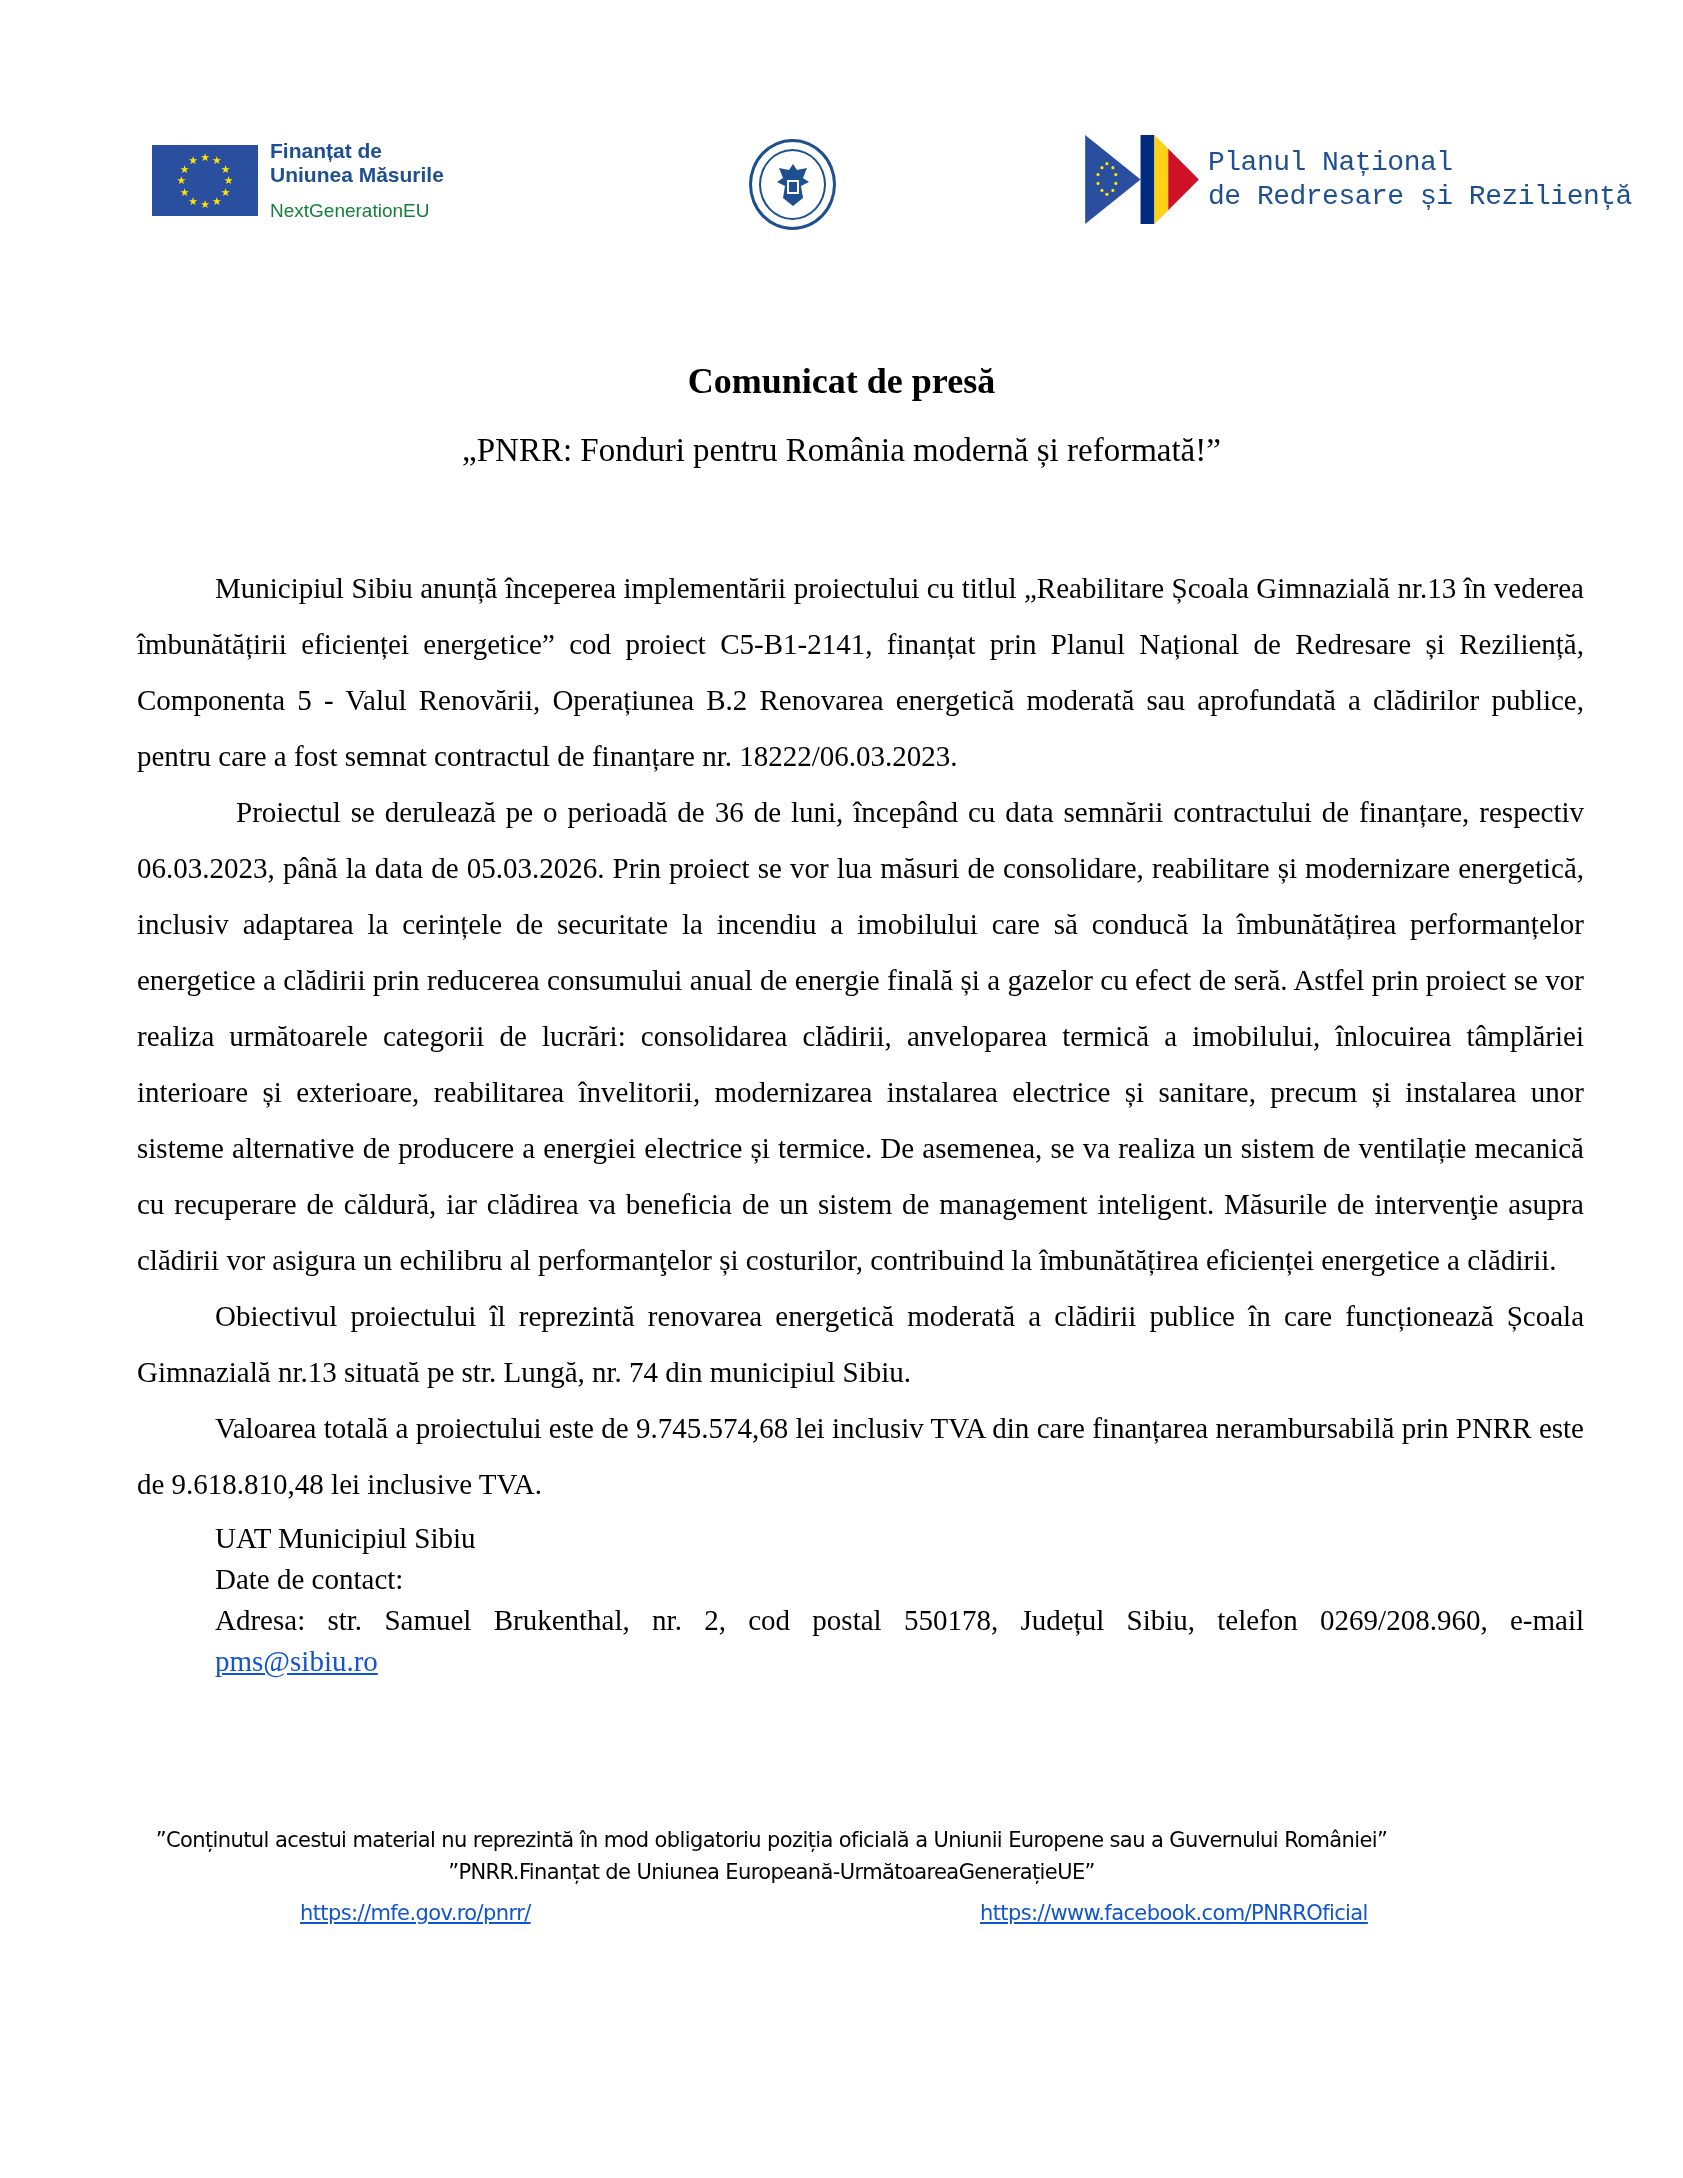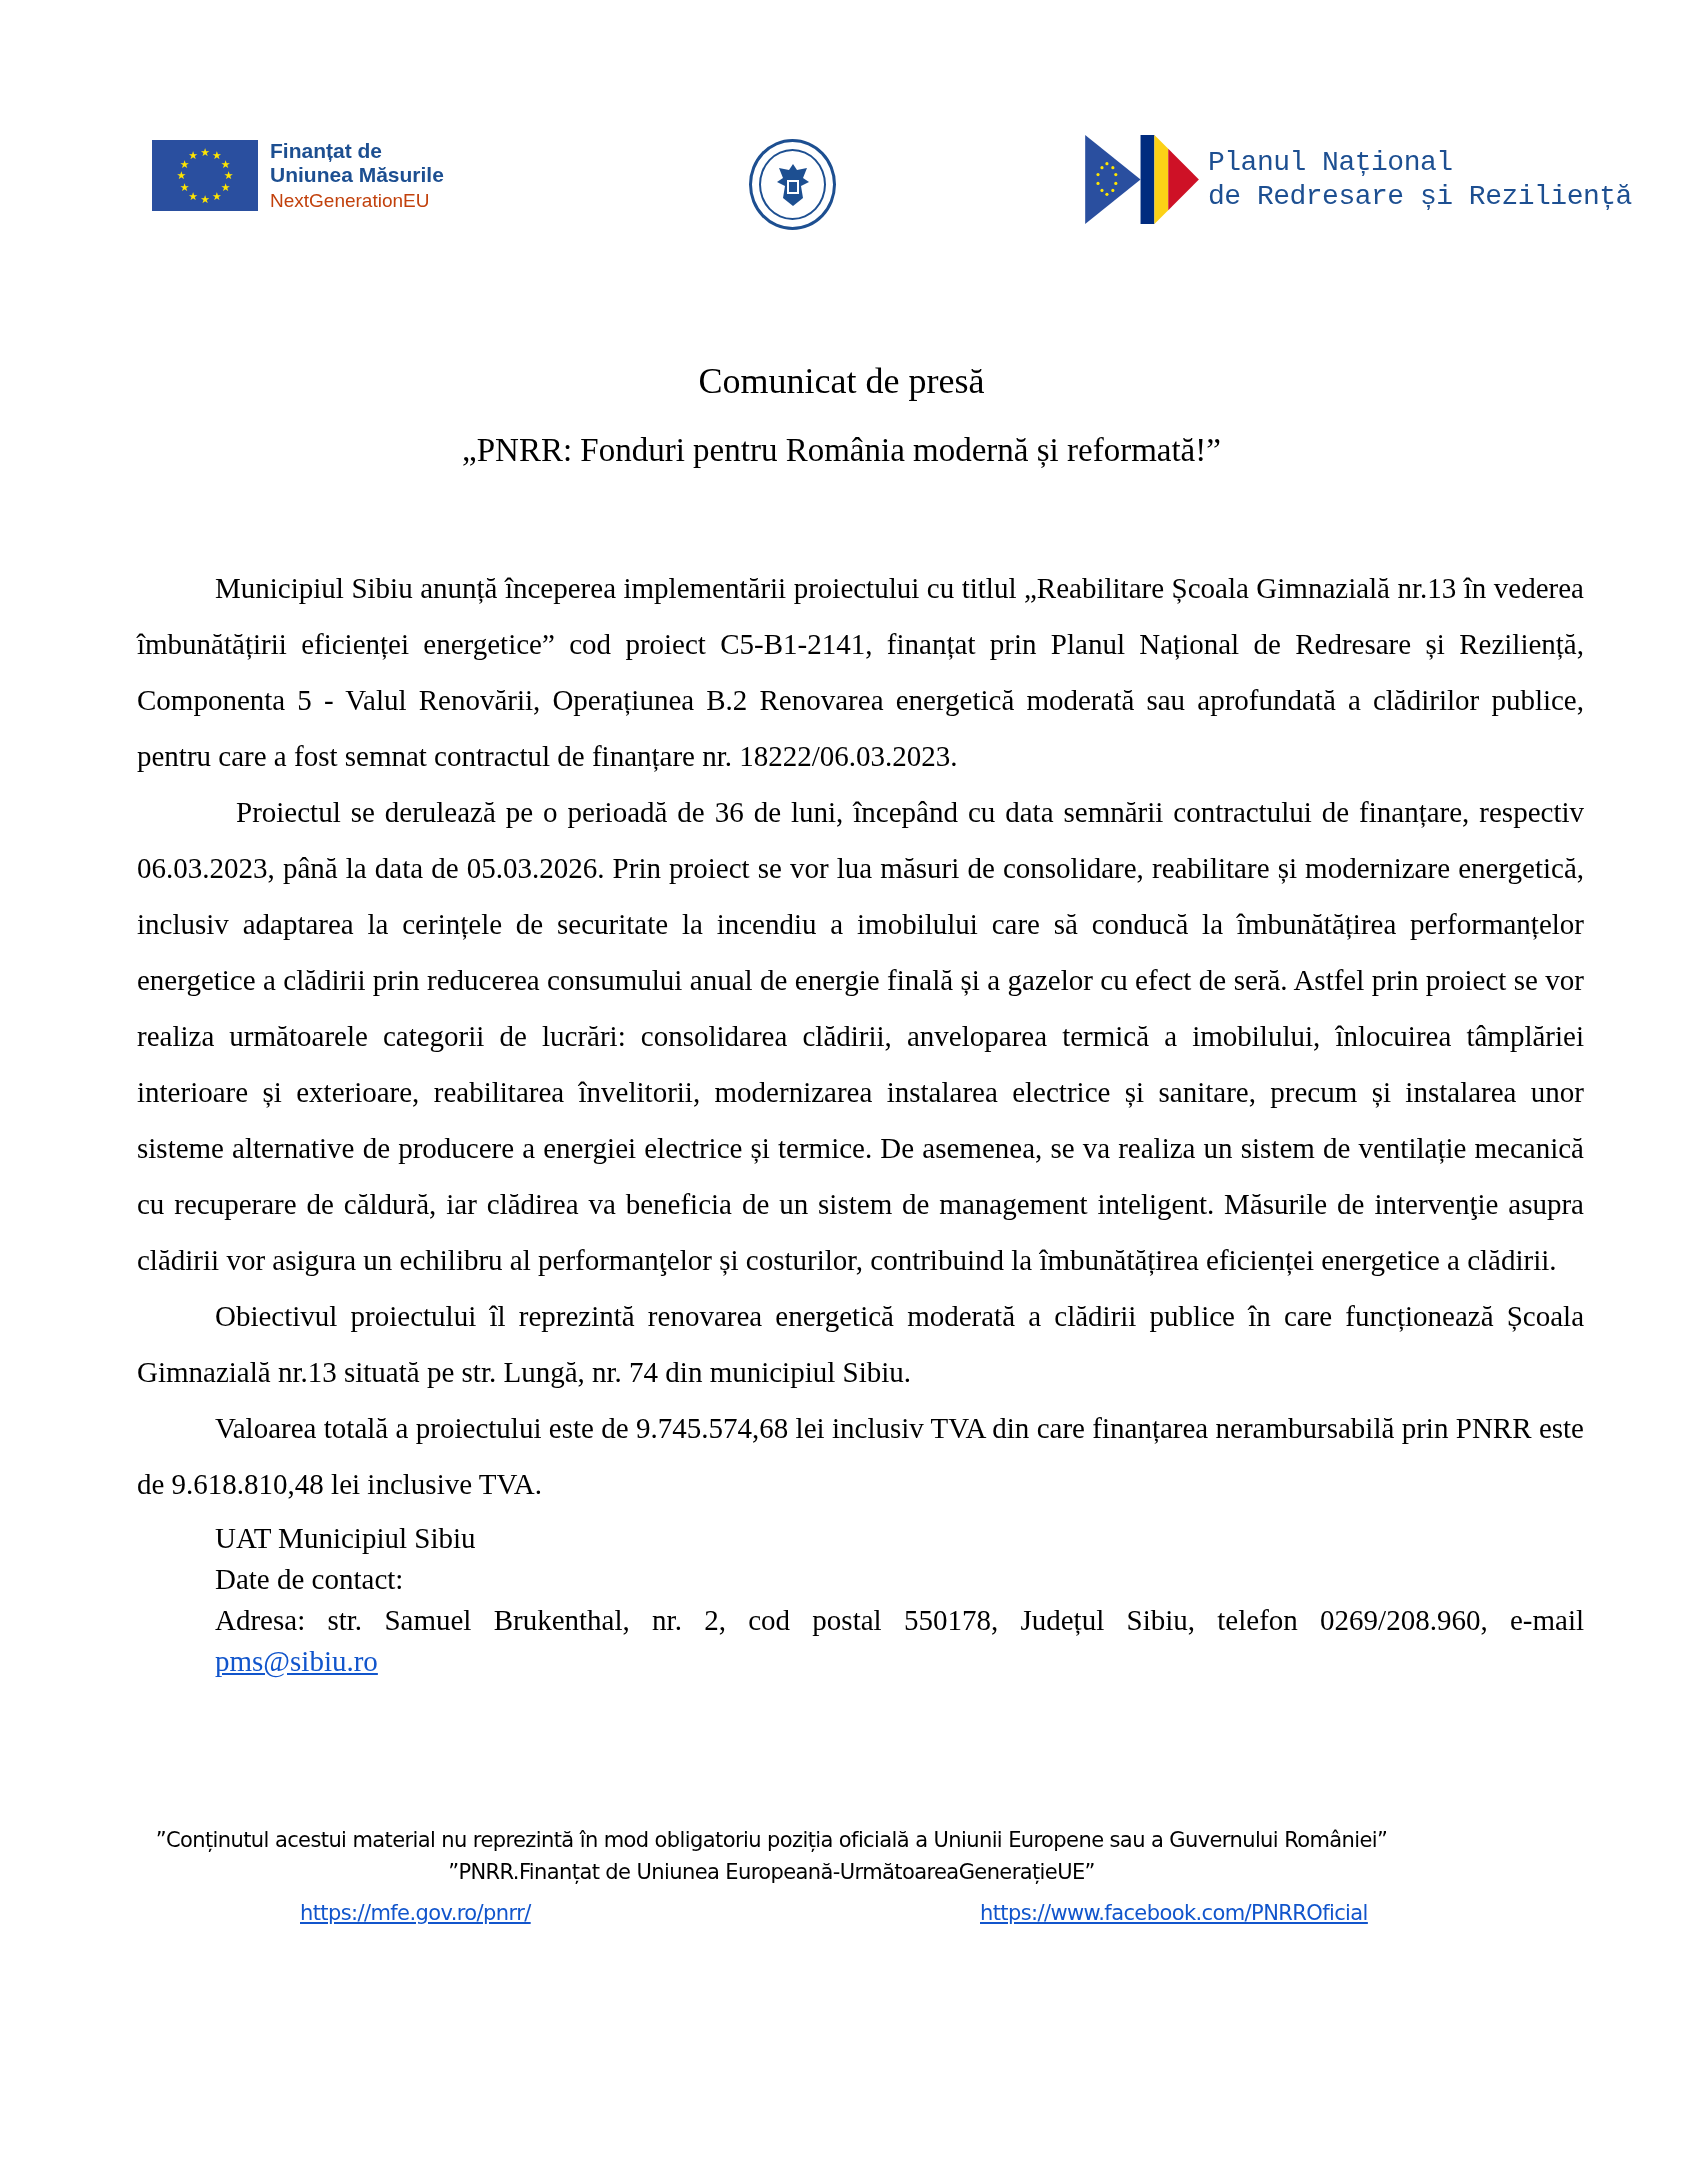--- a/index.html
+++ b/index.html
@@ -2,27 +2,27 @@
 <html><head>
 <meta charset="utf-8">
 <style>
   html, body { margin:0; padding:0; background:#fff; }
   body { width:1683px; height:2178px; position:relative; overflow:hidden; font-family:"Liberation Serif", serif; color:#000; }
   .logos { position:absolute; top:129px; left:0; width:1683px; height:109px; }
   .eu-logo { position:absolute; left:152px; top:10px; display:flex; align-items:center; }
   .eu-flag { width:106px; height:71px; background:#2a4f9f; position:relative; }
   .eu-text { margin-left:12px; font-family:"Liberation Sans", sans-serif; line-height:1.15; }
   .eu-text .l1, .eu-text .l2 { color:#1d4f91; font-weight:bold; font-size:21px; }
-  .eu-text .l3 { color:#c2410c; font-size:19px; margin-top:3px; }
+  .eu-text .l3 { color:#15803d; font-size:19px; margin-top:13px; }
   .gov-seal { position:absolute; left:749px; top:10px; width:87px; height:91px; border-radius:50%; border:3px solid #1d4f91; box-sizing:border-box; display:flex; align-items:center; justify-content:center; }
   .gov-seal-inner { width:63px; height:67px; border-radius:50%; border:2px solid #1d4f91; display:flex; align-items:center; justify-content:center; color:#1d4f91; font-size:30px; }
   .pnrr-logo { position:absolute; left:1085px; top:6px; display:flex; align-items:center; }
   .pnrr-arrows { width:119px; height:89px; position:relative; }
   .pnrr-text { margin-left:4px; font-family:Liberation Mono, monospace; color:#1d4f91; font-size:28px; line-height:1.2; letter-spacing:-0.5px; }
-  .title { position:absolute; top:360px; left:0; width:1683px; text-align:center; font-weight:normal; font-size:36px; }
+  .title { position:absolute; top:360px; left:0; width:1683px; text-align:center; font-weight:bold; font-size:36px; }
   .subtitle { position:absolute; top:432px; left:0; width:1683px; text-align:center; font-size:33px; }
   .body { position:absolute; top:560px; left:137px; width:1447px; font-size:29px; line-height:56px; text-align:justify; }
   .body p { margin:0; text-indent:78px; }
   .body p.p2 { text-indent:99px; }
   .contact { margin:0 0 0 78px; line-height:41px; margin-top:6px; }
   .contact .row { text-align:justify; text-align-last:justify; }
   .contact .row.left { text-align-last:left; }
   .contact a { color:#1155cc; text-decoration:underline; }
   .footer { position:absolute; top:1824px; left:0; width:1543px; text-align:center; font-family:"DejaVu Sans", sans-serif; font-size:21px; line-height:32px; letter-spacing:-0.6px; }
   .links { position:absolute; top:1901px; left:0; width:1683px; font-family:"DejaVu Sans", sans-serif; font-size:21px; letter-spacing:-0.6px; }

